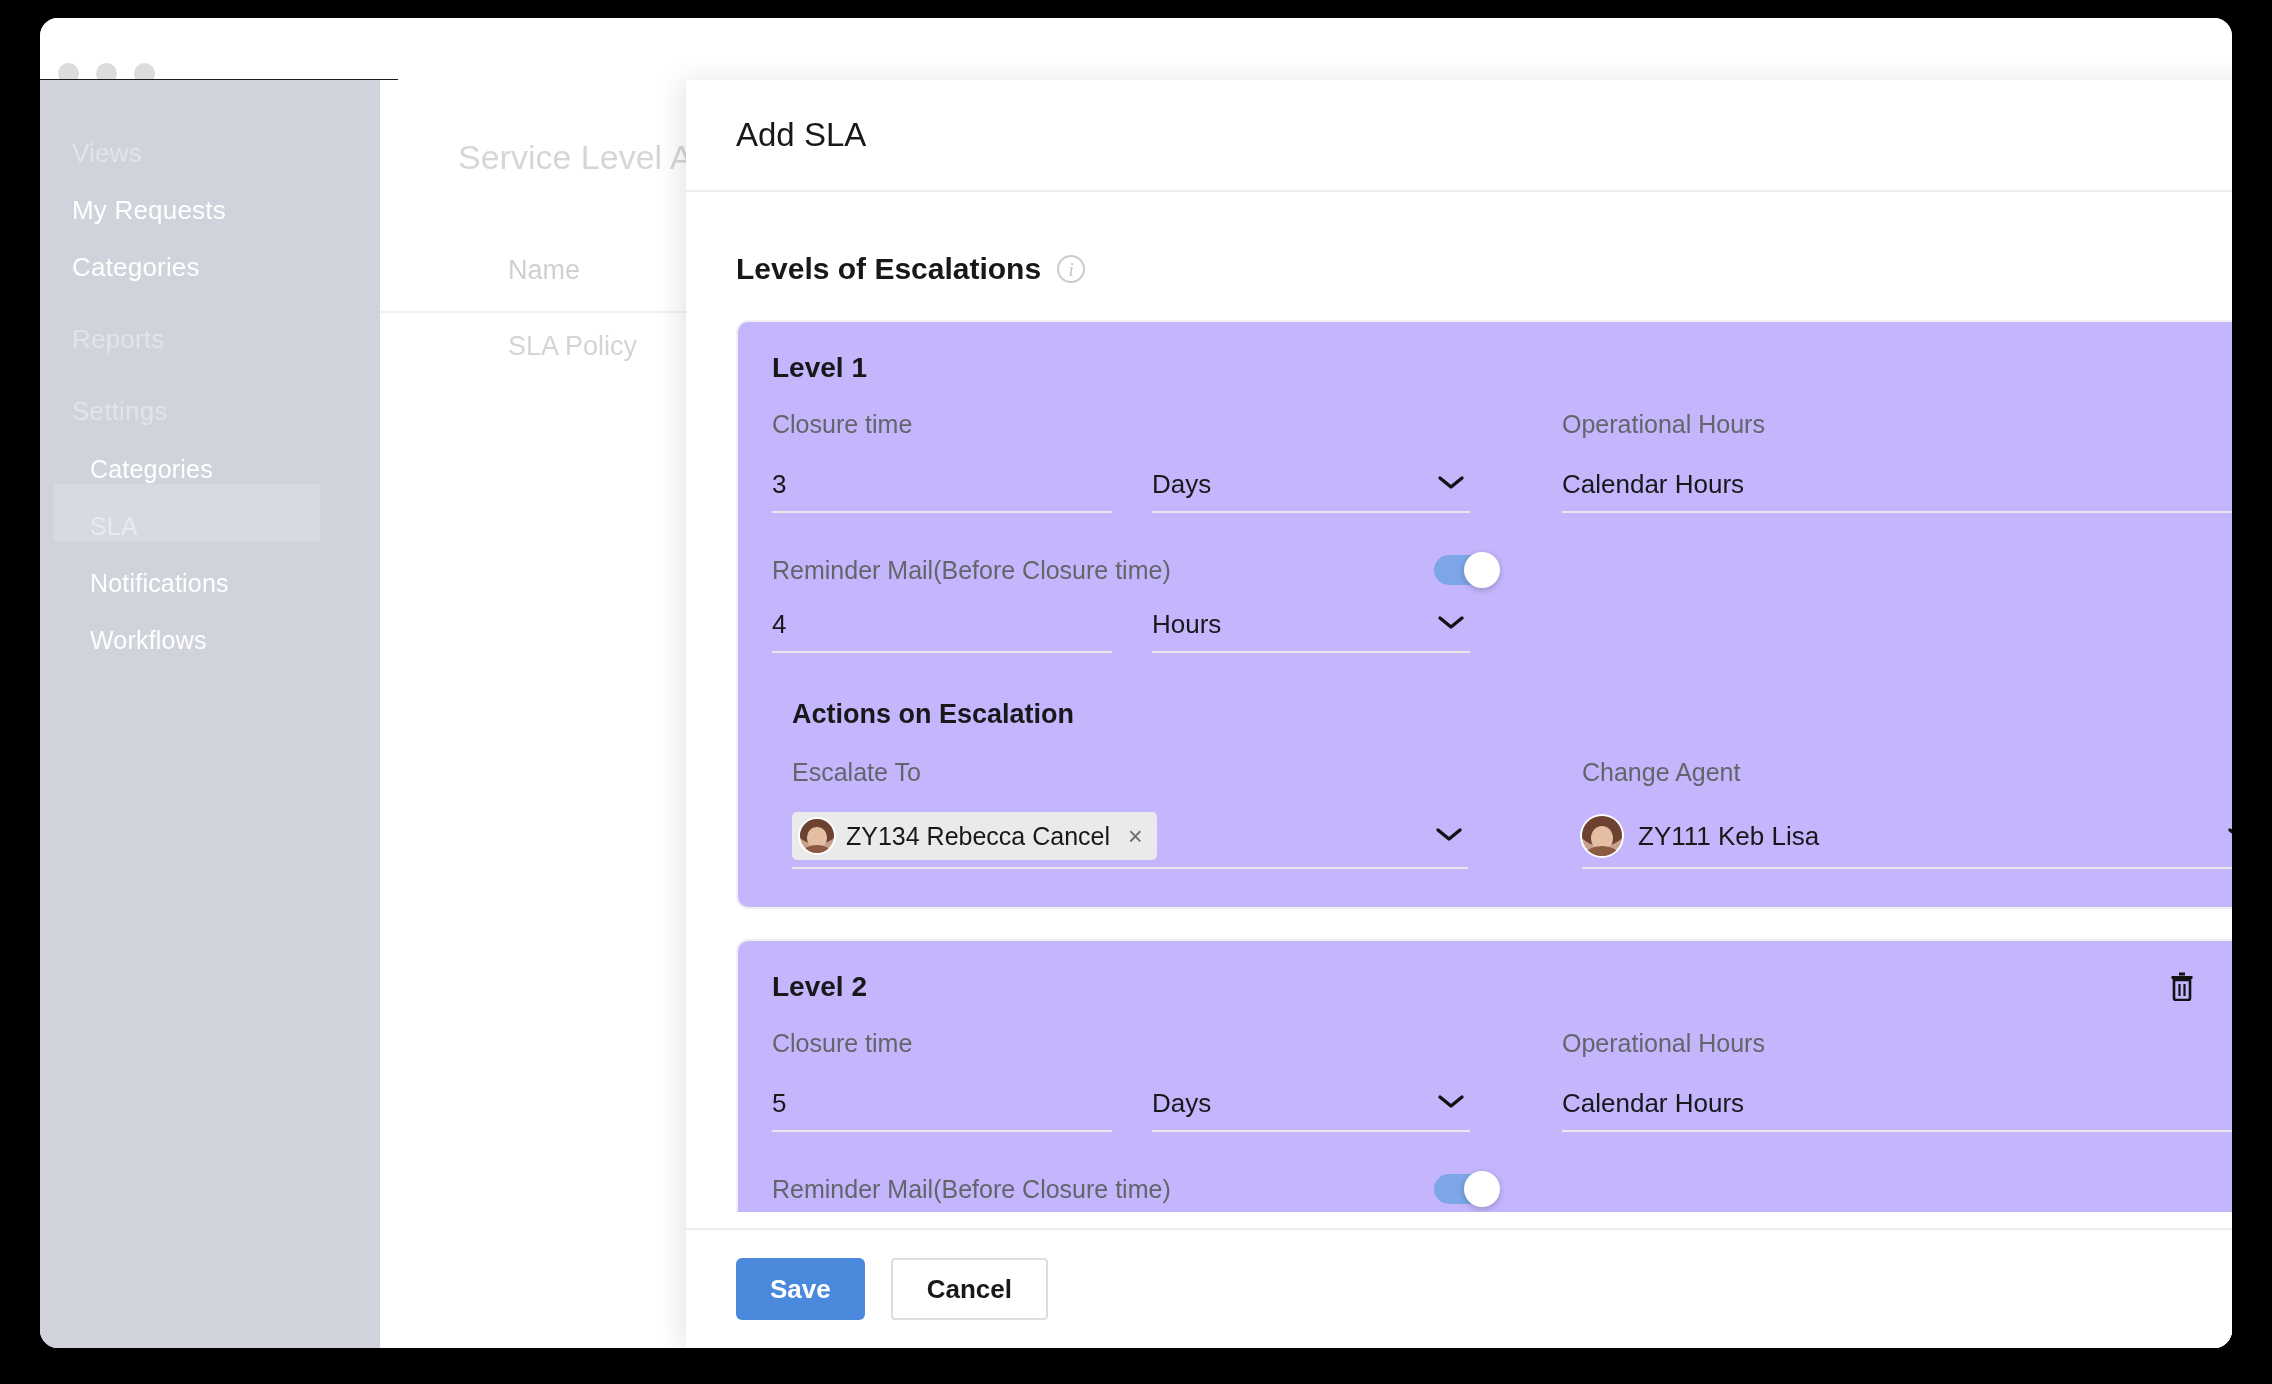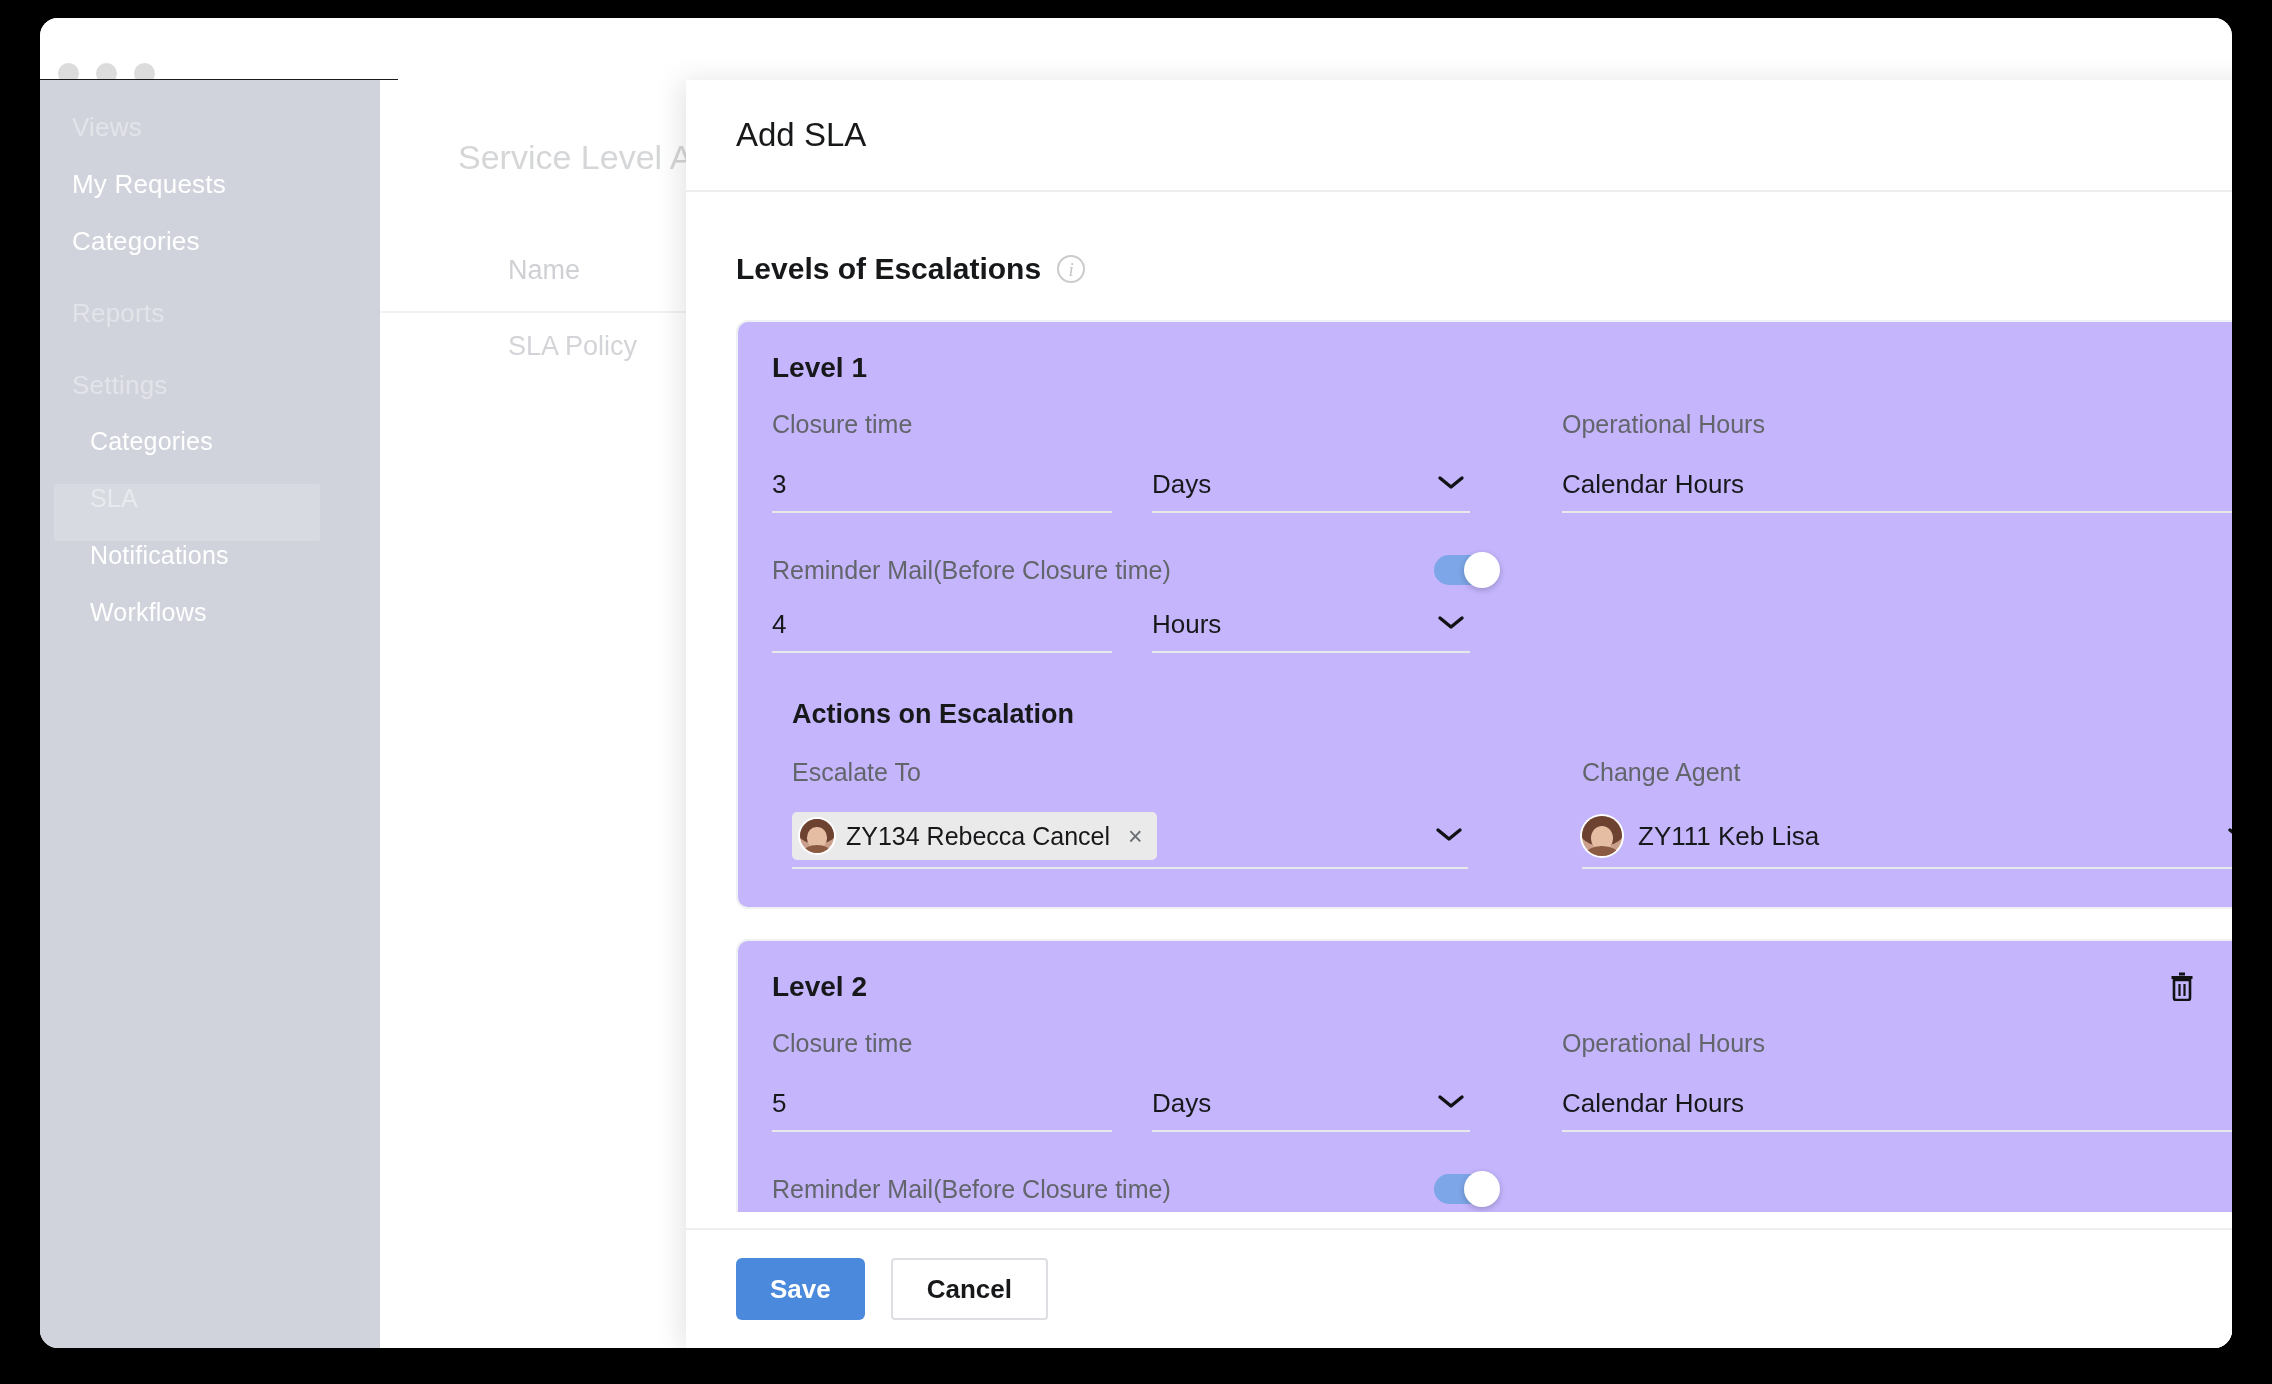--- a/index.html
+++ b/index.html
@@ -54,21 +54,21 @@
     position: absolute;
     left: 0; top: 62px;
     width: 340px;
     height: 1268px;
     background: #d1d3dc;
     padding-top: 32px;
   }
   .nav-item {
     height: 57px;
     display: flex;
-    align-items: flex-start;
+    align-items: flex-end;
     padding-left: 32px;
     color: #ffffff;
     font-size: 26px;
     letter-spacing: .2px;
   }
   .nav-item.dim { color: #e3e4ea; }
   .nav-item.sub {
     padding-left: 50px;
     font-size: 25px;
   }

